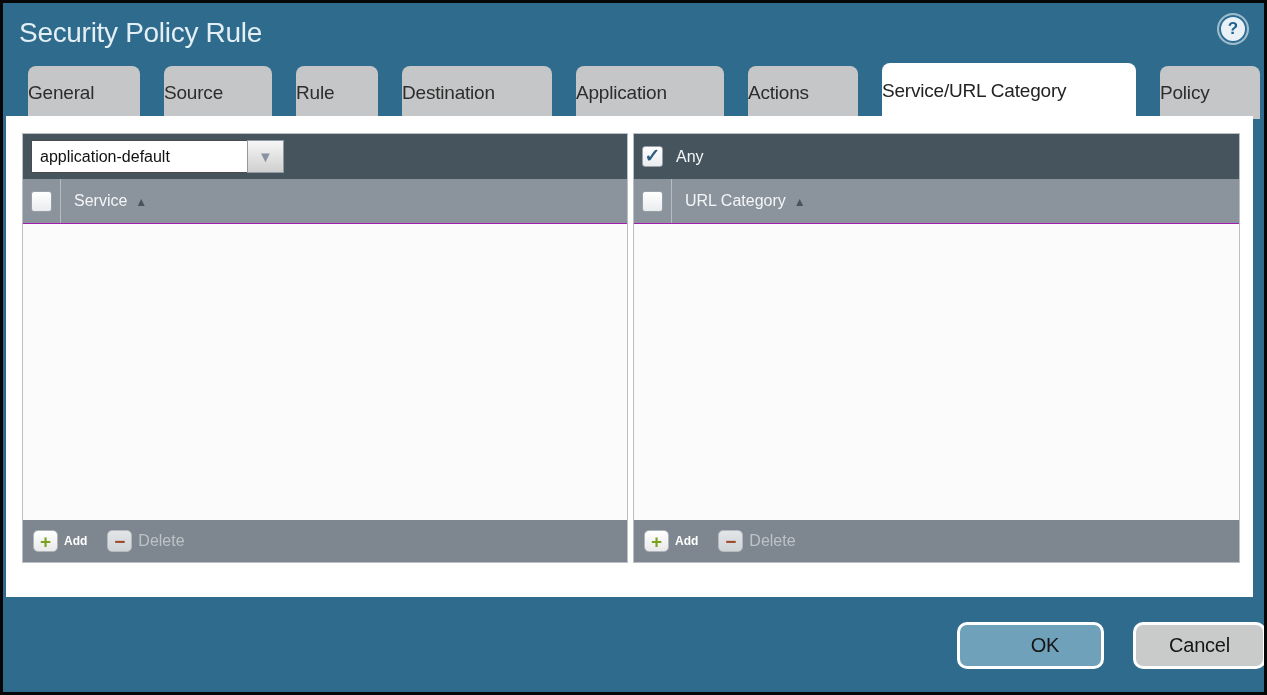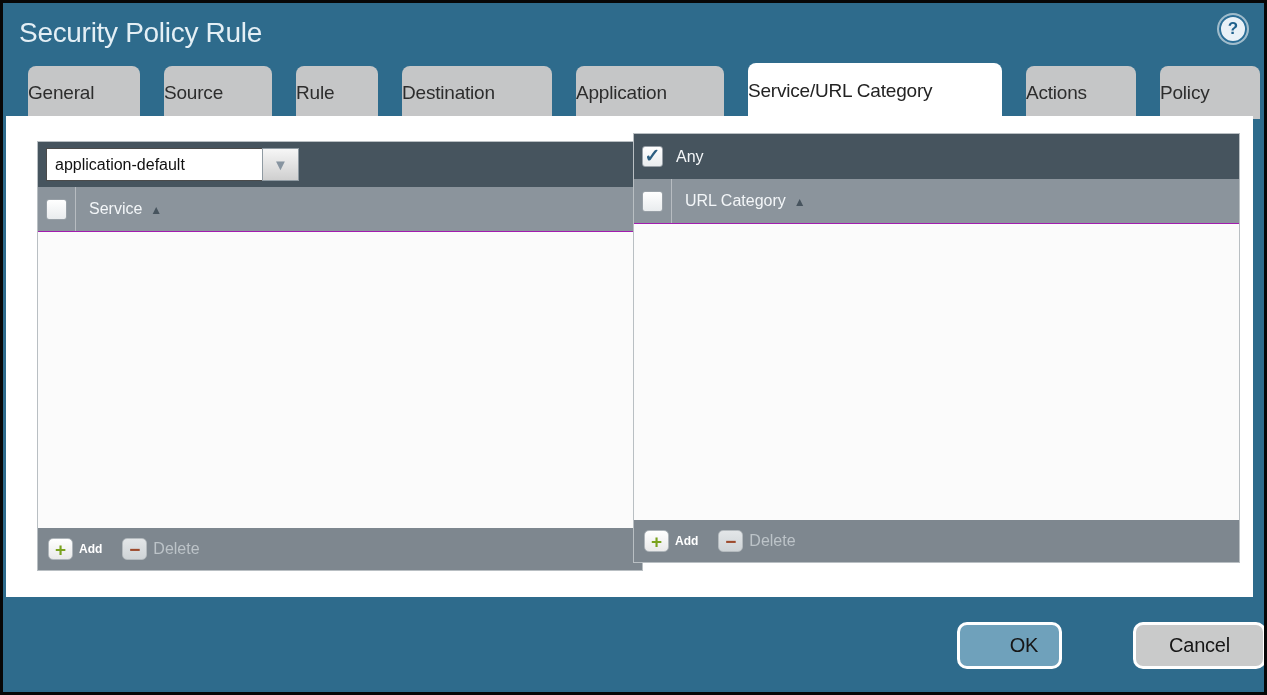--- a/index.html
+++ b/index.html
@@ -36,21 +36,21 @@
 
   .sheet {
     position:absolute; left:3px; top:113px; width:1247px; height:481px;
     background:#ffffff; z-index:1;
   }
 
   .panel {
     position:absolute; top:17px; height:430px;
     border:1px solid #b9bfc3; display:flex; flex-direction:column; background:#fbfbfb;
   }
-  .panel.left { left:31px; width:606px;margin-top:8px; }
+  .panel.left { left:16px; width:606px; }
   .panel.right { left:627px; width:607px; }
 
   .panel-top {
     height:45px; background:#46545e; display:flex; align-items:center;
     padding-left:8px; flex:none;
   }
 
   .combo { display:flex; height:33px; }
   .combo-value {
     width:216px; background:#ffffff; border:1px solid #4b4b4b; border-right:none;
@@ -98,21 +98,21 @@
   .tool.add .tool-label { color:#ffffff; font-size:12px; font-weight:600; }
   .tool.delete .tool-ico { background:linear-gradient(#e3e6e8,#cfd4d7); border:1px solid #b4babe; color:#9d4a2c; }
   .tool.delete .tool-label { color:#bcc3c8; font-size:16px; }
   .tool.delete { cursor:default; }
 
   .btn {
     position:absolute; top:619px; height:47px; border:3px solid #ffffff;
     border-radius:10px; font-size:20px; color:#161616; letter-spacing:-0.2px;
     display:flex; align-items:center; justify-content:center; cursor:pointer;
   }
-  .btn-ok { left:954px; width:105px; background:#6fa1bb;padding-left:29px; }
+  .btn-ok { left:954px; width:147px; background:#6fa1bb;padding-left:29px; }
   .btn-cancel { left:1130px; width:133px; background:#c9caca; }
 </style>
 </head>
 <body>
 
 <div class="dialog">
 
   <div class="title">Security Policy Rule</div>
 
   <div class="help">
@@ -128,25 +128,25 @@
       </div>
     <div class="tab tab-w2">
         <span>Rule</span>
       </div>
     <div class="tab tab-w3">
         <span>Destination</span>
       </div>
     <div class="tab tab-w4">
         <span>Application</span>
       </div>
+    <div class="tab tab-w6">
+        <span>Actions</span>
+      </div>
     <div class="tab tab-w5 active">
         <span>Service/URL Category</span>
-      </div>
-    <div class="tab tab-w6">
-        <span>Actions</span>
       </div>
     <div class="tab tab-w7">
         <span>Policy</span>
       </div>
   </div>
 
   <div class="sheet">
 
     <div class="panel left">
       <div class="panel-top">

